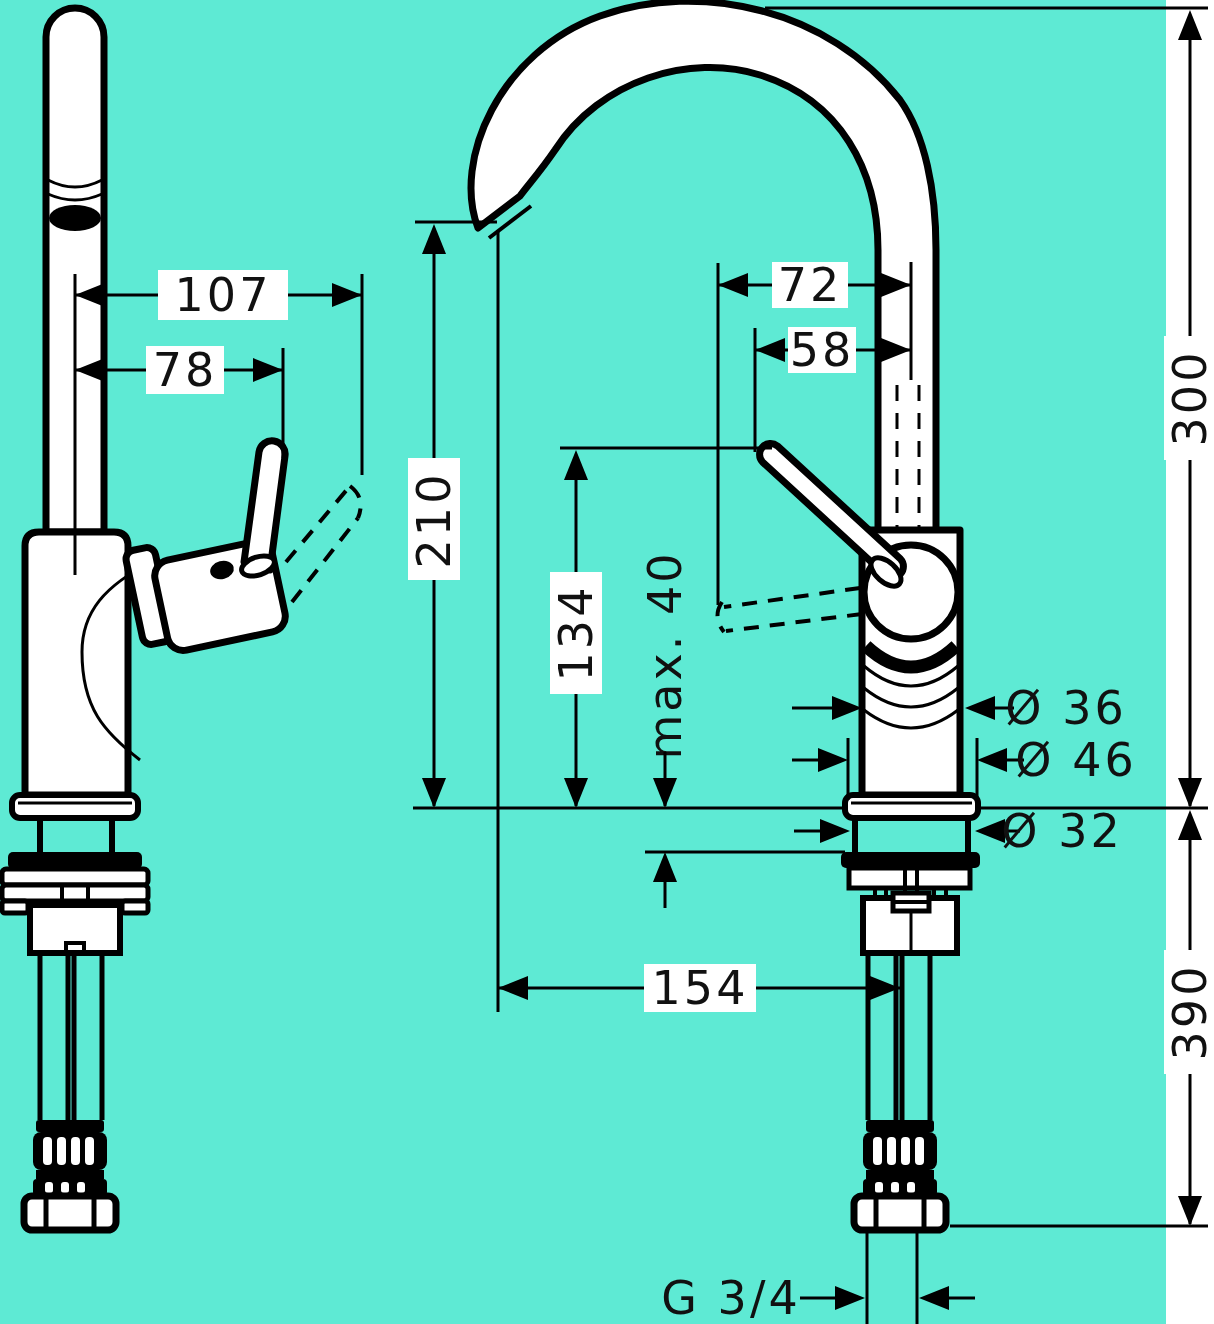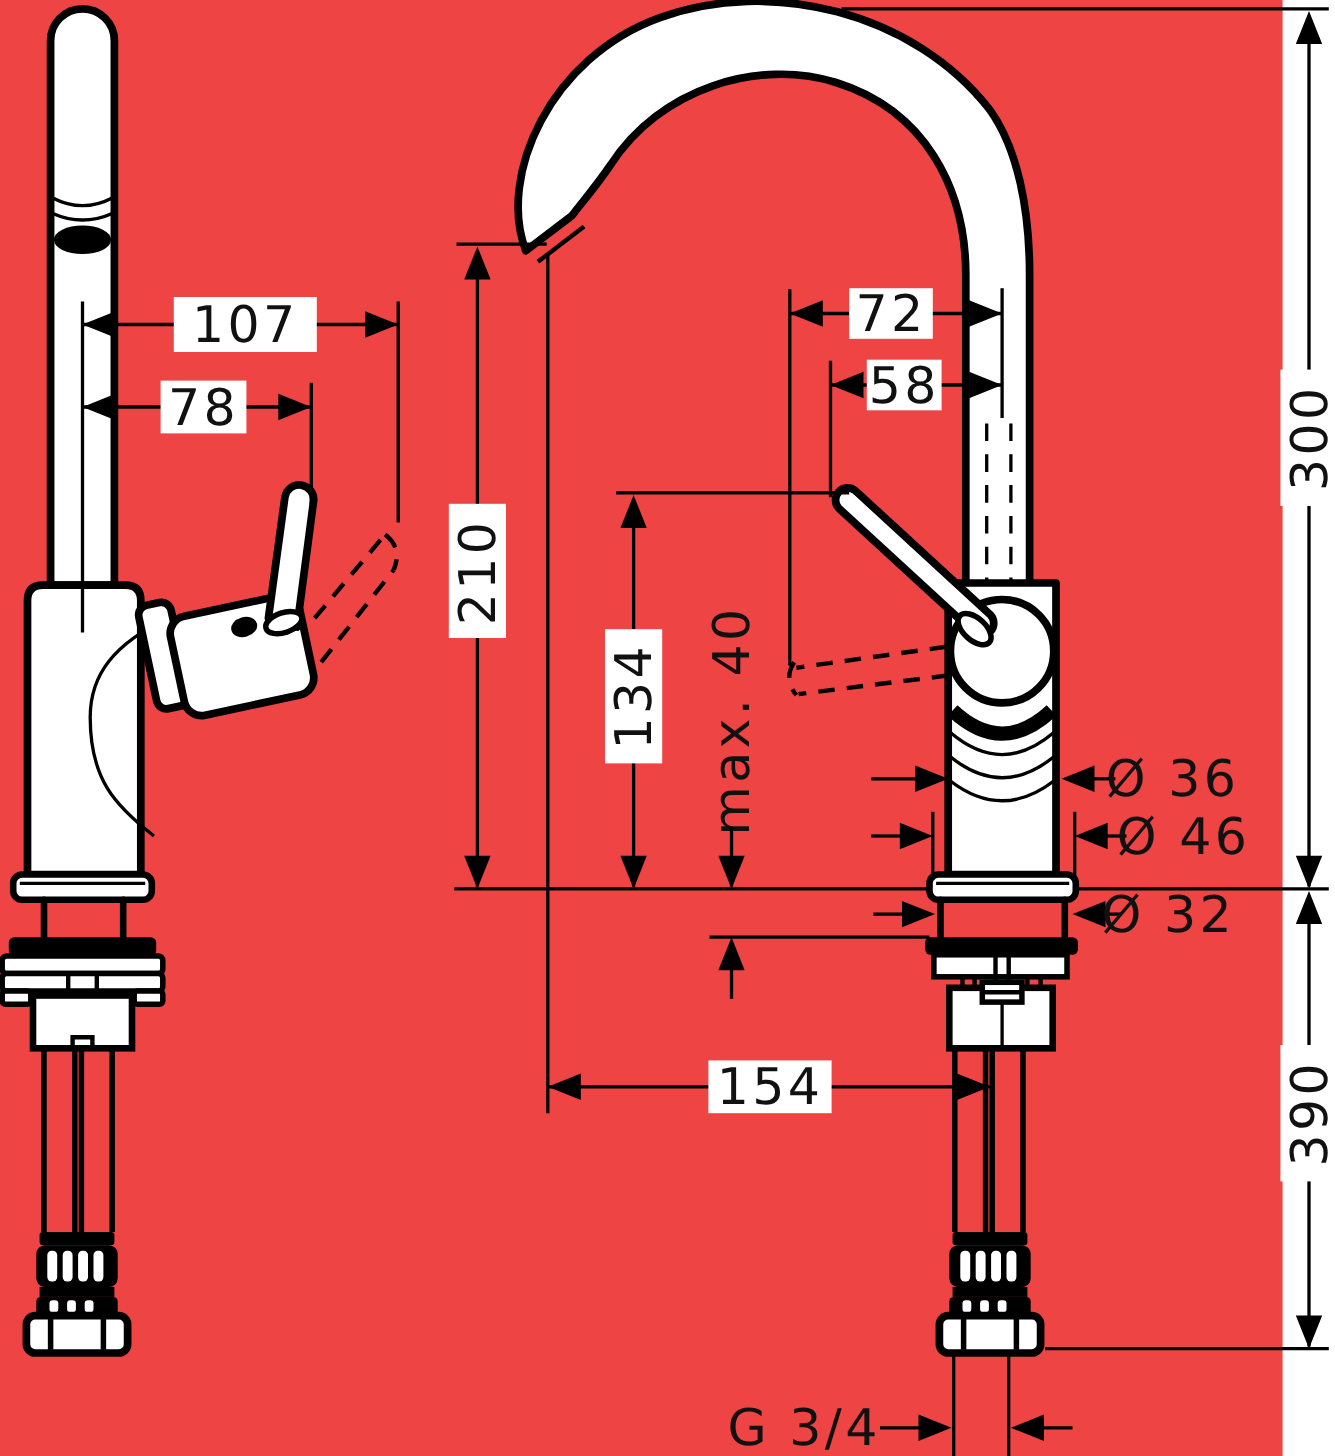--- a/index.html
+++ b/index.html
@@ -1,16 +1,16 @@
 <!DOCTYPE html>
 <html><head>
 <meta charset="utf-8">
 <style>
   html,body{margin:0;padding:0;background:#ffffff;}
-  .stage{width:1166px;height:1324px;position:relative;background:#ef4444;}
+  .stage{width:1166px;height:1324px;position:relative;background:#5eead4;}
   svg{display:block;}
   .dimtext{font-family:"DejaVu Sans","Liberation Sans",sans-serif;font-size:46px;letter-spacing:3px;fill:#111;}
   .outline{fill:#ffffff;stroke:#000;stroke-width:7;stroke-linejoin:round;}
   .outline-thin{fill:none;stroke:#000;stroke-width:3;}
   .edge6{fill:none;stroke:#000;stroke-width:6;stroke-linecap:round;}
   .edge5{fill:none;stroke:#000;stroke-width:5;}
   .edge4{fill:none;stroke:#000;stroke-width:4;}
   .dimline{fill:none;stroke:#000;stroke-width:3;stroke-linecap:butt;}
   .dash{fill:none;stroke:#000;stroke-width:4;stroke-dasharray:15 11;stroke-linecap:butt;}
   .dash3{fill:none;stroke:#000;stroke-width:3;stroke-dasharray:16 12;}

